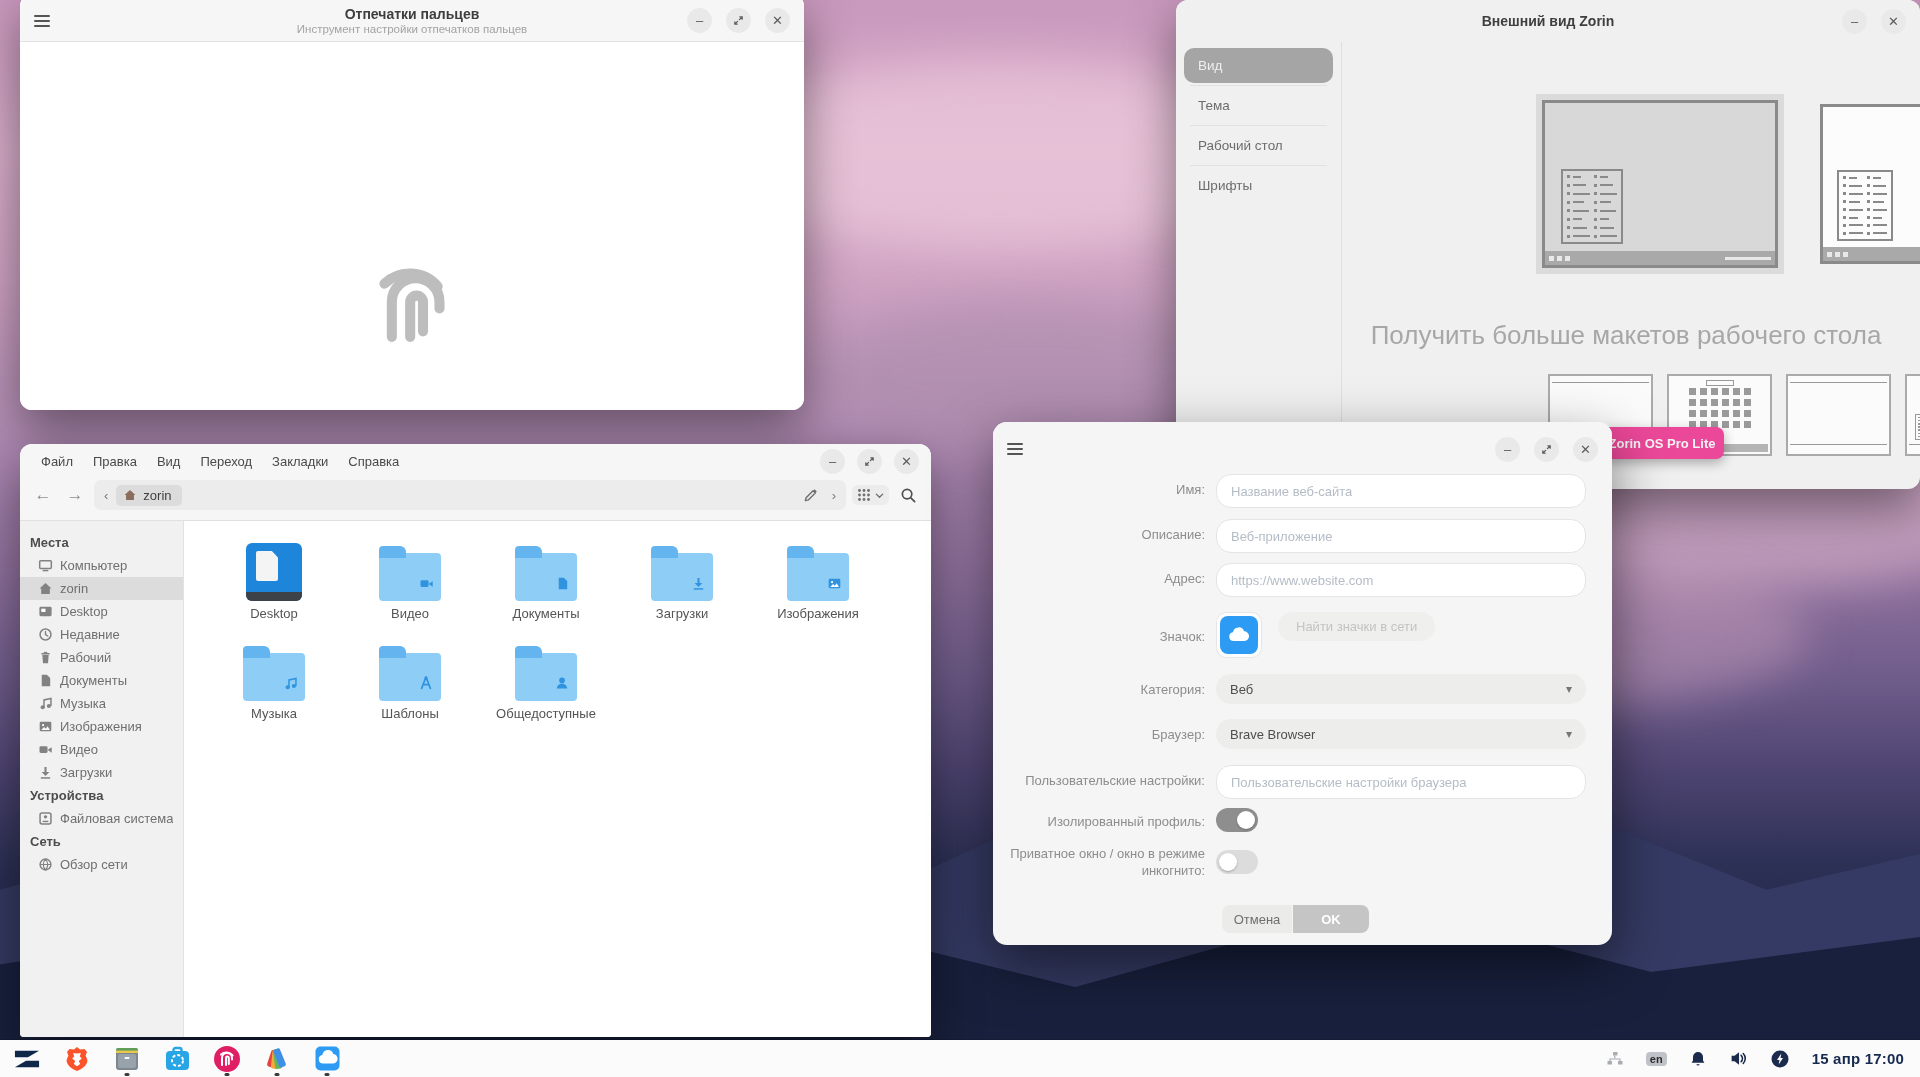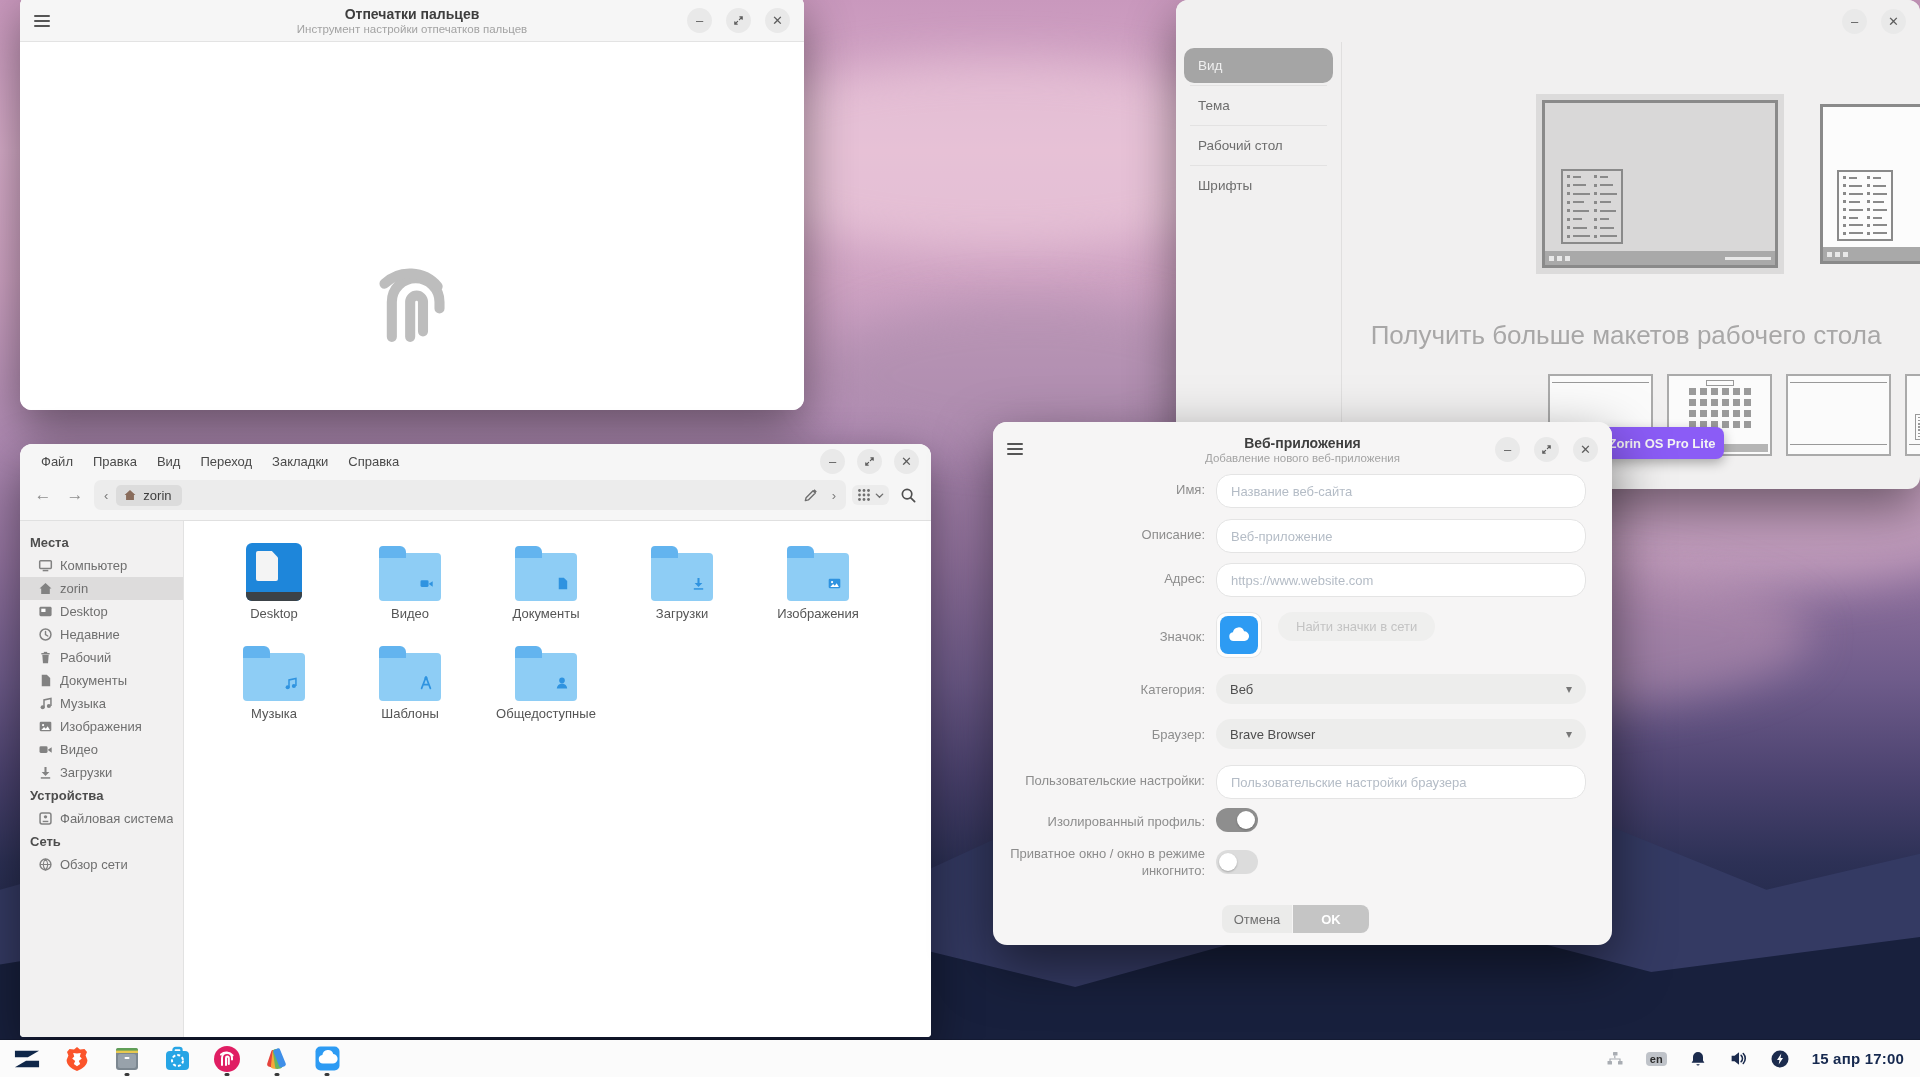--- a/index.html
+++ b/index.html
@@ -98,21 +98,21 @@
   .sp-dock { position:absolute; left:50%; transform:translateX(-50%); bottom:5px; border:1px solid #999; display:flex; gap:2px; padding:2px; }
   .sp-dock i { width:5px; height:5px; background:#999; display:block; }
   .sp-grid { position:absolute; left:50%; top:12px; transform:translateX(-50%); display:grid; grid-template-columns:repeat(6,7px); gap:4px; }
   .sp-grid i { width:7px; height:7px; background:#9a9a9a; display:block; }
   .sp-bar { position:absolute; left:2px; right:2px; bottom:2px; height:8px; background:#b5b5b5; }
   .sp-bar.thin { background:none; border-top:1px solid #999; }
   .sp-top { position:absolute; left:2px; right:2px; top:2px; height:5px; border-bottom:1px solid #999; }
   .sp-list { position:absolute; left:8px; top:38px; width:30px; bottom:14px; border:1px solid #999; display:flex; flex-direction:column; justify-content:space-evenly; padding:0 2px; }
   .sp-list b { display:block; height:1.5px; background:#999; }
   .sp-tab { position:absolute; left:50%; transform:translateX(-50%); top:4px; width:28px; height:6px; border:1px solid #999; }
-  #pro-btn { position:absolute; left:1600px; top:427px; width:124px; height:32px; background:#8b5cf6; color:#f4f4f4; font-size:13px; font-weight:bold; border-radius:8px; display:flex; align-items:center; justify-content:center; box-shadow:0 4px 12px rgba(0,0,0,.3); z-index:4; }
+  #pro-btn { position:absolute; left:1600px; top:427px; width:124px; height:32px; background:#ec4899; color:#f4f4f4; font-size:13px; font-weight:bold; border-radius:8px; display:flex; align-items:center; justify-content:center; box-shadow:0 4px 12px rgba(0,0,0,.3); z-index:4; }
 
   
   #wa-win { left:993px; top:422px; width:619px; height:523px; background:#f6f5f5; border-radius:14px; box-shadow:0 20px 55px rgba(0,0,0,.5); z-index:5; }
   #wa-win .titlebar { height:48px; padding:6px 14px 0; background:#f6f5f5; border-bottom:none; }
   .wa-label { position:absolute; text-align:right; font-size:13px; color:#8d8d8d; }
   .wa-input { position:absolute; height:30px; width:370px; background:#fff; border:1px solid #e4e4e4; border-radius:15px; font-size:13px; color:#444; padding:16px 14px; outline:none; }
   .wa-input::placeholder { color:#b4bcc6; }
   .wa-select { position:absolute; height:30px; width:370px; background:#ededec; border-radius:15px; font-size:13px; color:#4e4e4e; display:flex; align-items:center; padding:0 14px; }
   .wa-select .caret { margin-left:auto; color:#777; font-size:12px; }
   #wa-icon-tile { position:absolute; width:46px; height:46px; border-radius:10px; background:#fdfdfd; box-shadow:inset 0 0 0 1px #e6e6e6; display:flex; align-items:center; justify-content:center; }
@@ -176,20 +176,23 @@
           <path d="M38 98V60a26 26 0 0 1 52 0v7"></path>
           <path d="M58 98V60a7 7 0 0 1 14 0v32"></path>
           <path d="M30 40a40 40 0 0 1 58 3"></path>
         </svg>
       </div>
     </div>
   </div>
 
   <div class="window" id="ap-win">
     <div class="titlebar">
+      <div class="title-center">
+          <div class="title-main">Внешний вид Zorin</div>
+        </div>
       <div class="win-controls">
         <div class="win-btn">–</div>
         <div class="win-btn">✕</div>
       </div>
     </div>
     <div id="ap-body">
       <div id="ap-sidebar">
           <div class="ap-item selected">Вид</div>
           <div class="ap-div"></div>
           <div class="ap-item">Тема</div>
@@ -690,24 +693,20 @@
     </div>
   </div>
 
   <div class="window" id="wa-win">
     <div class="titlebar">
       <div class="hamburger">
           <i></i>
           <i></i>
           <i></i>
         </div>
-      <div class="title-center">
-        <div class="title-main">Веб-приложения</div>
-        <div class="title-sub">Добавление нового веб-приложения</div>
-      </div>
       <div class="win-controls">
         <div class="win-btn">–</div>
         <div class="win-btn">
             <svg width="11" height="11" viewBox="0 0 12 12">
               <path d="M7.5 2H10v2.5M4.5 10H2V7.5M10 2 7 5M2 10l3-3" fill="none" stroke="#5c5c5c" stroke-width="1.4" stroke-linecap="round"></path>
             </svg>
           </div>
         <div class="win-btn">✕</div>
       </div>
     </div>

